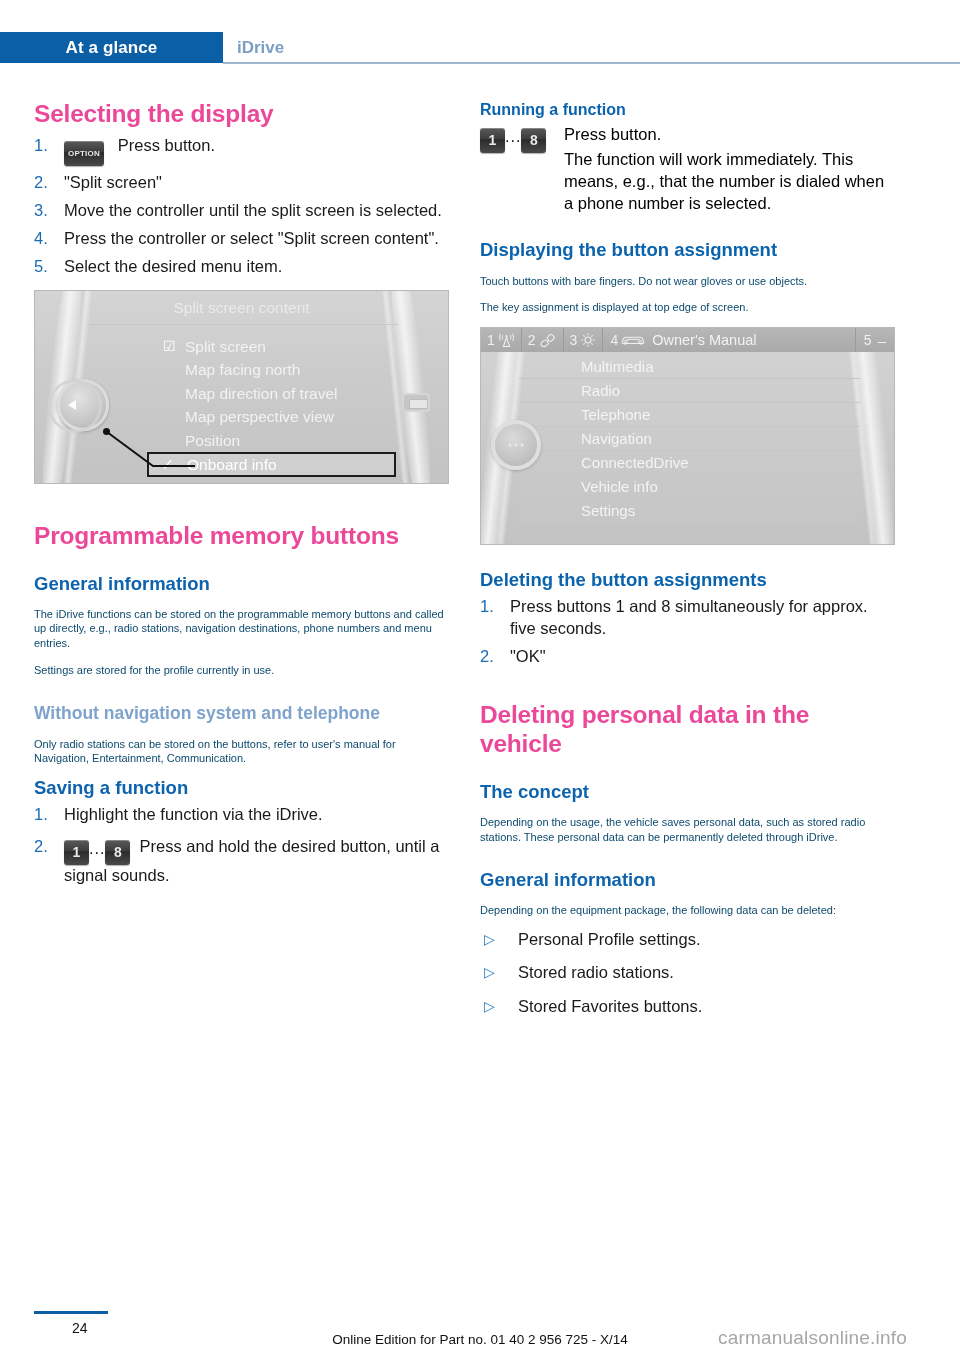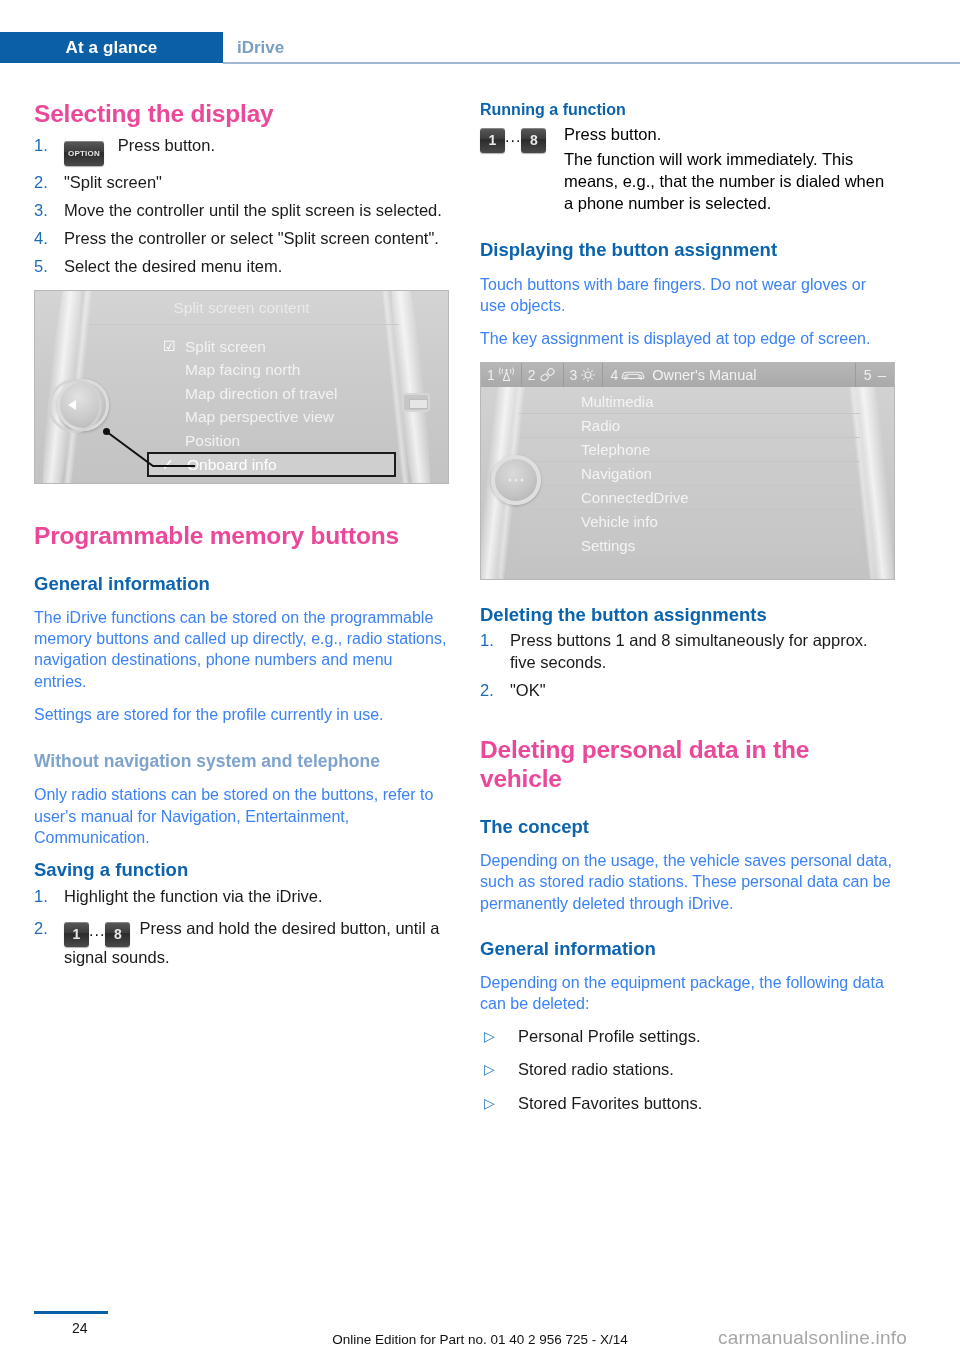--- a/index.html
+++ b/index.html
@@ -41,22 +41,22 @@
   h2.sub {
     color:#0a63ad; font-size:17.5px; font-weight:bold;
     margin:0 0 4px 0; line-height:1.22;
   }
   h2.sub.muted { color:#7fa3cc; }
   h2.topic {
     color:#0d63ae; font-size:18.5px; font-weight:bold;
     margin:0 0 5px 0; line-height:1.2;
   }
   p.body {
-    font-size:16px; line-height:1.33; margin:12px 0 11px 0;
-    color:#3b82f6;
+    font-size:11px; line-height:1.33; margin:12px 0 11px 0;
+    color:#0c4a6e;
   }
 
   
   ol.steps { list-style:none; margin:0 0 4px 0; padding:0; }
   ol.steps > li {
     position:relative; padding-left:30px; margin-bottom:6px;
     font-size:16.5px; line-height:1.33; color:#1a1a1a;
   }
   ol.steps > li .num {
     position:absolute; left:0; top:0;

